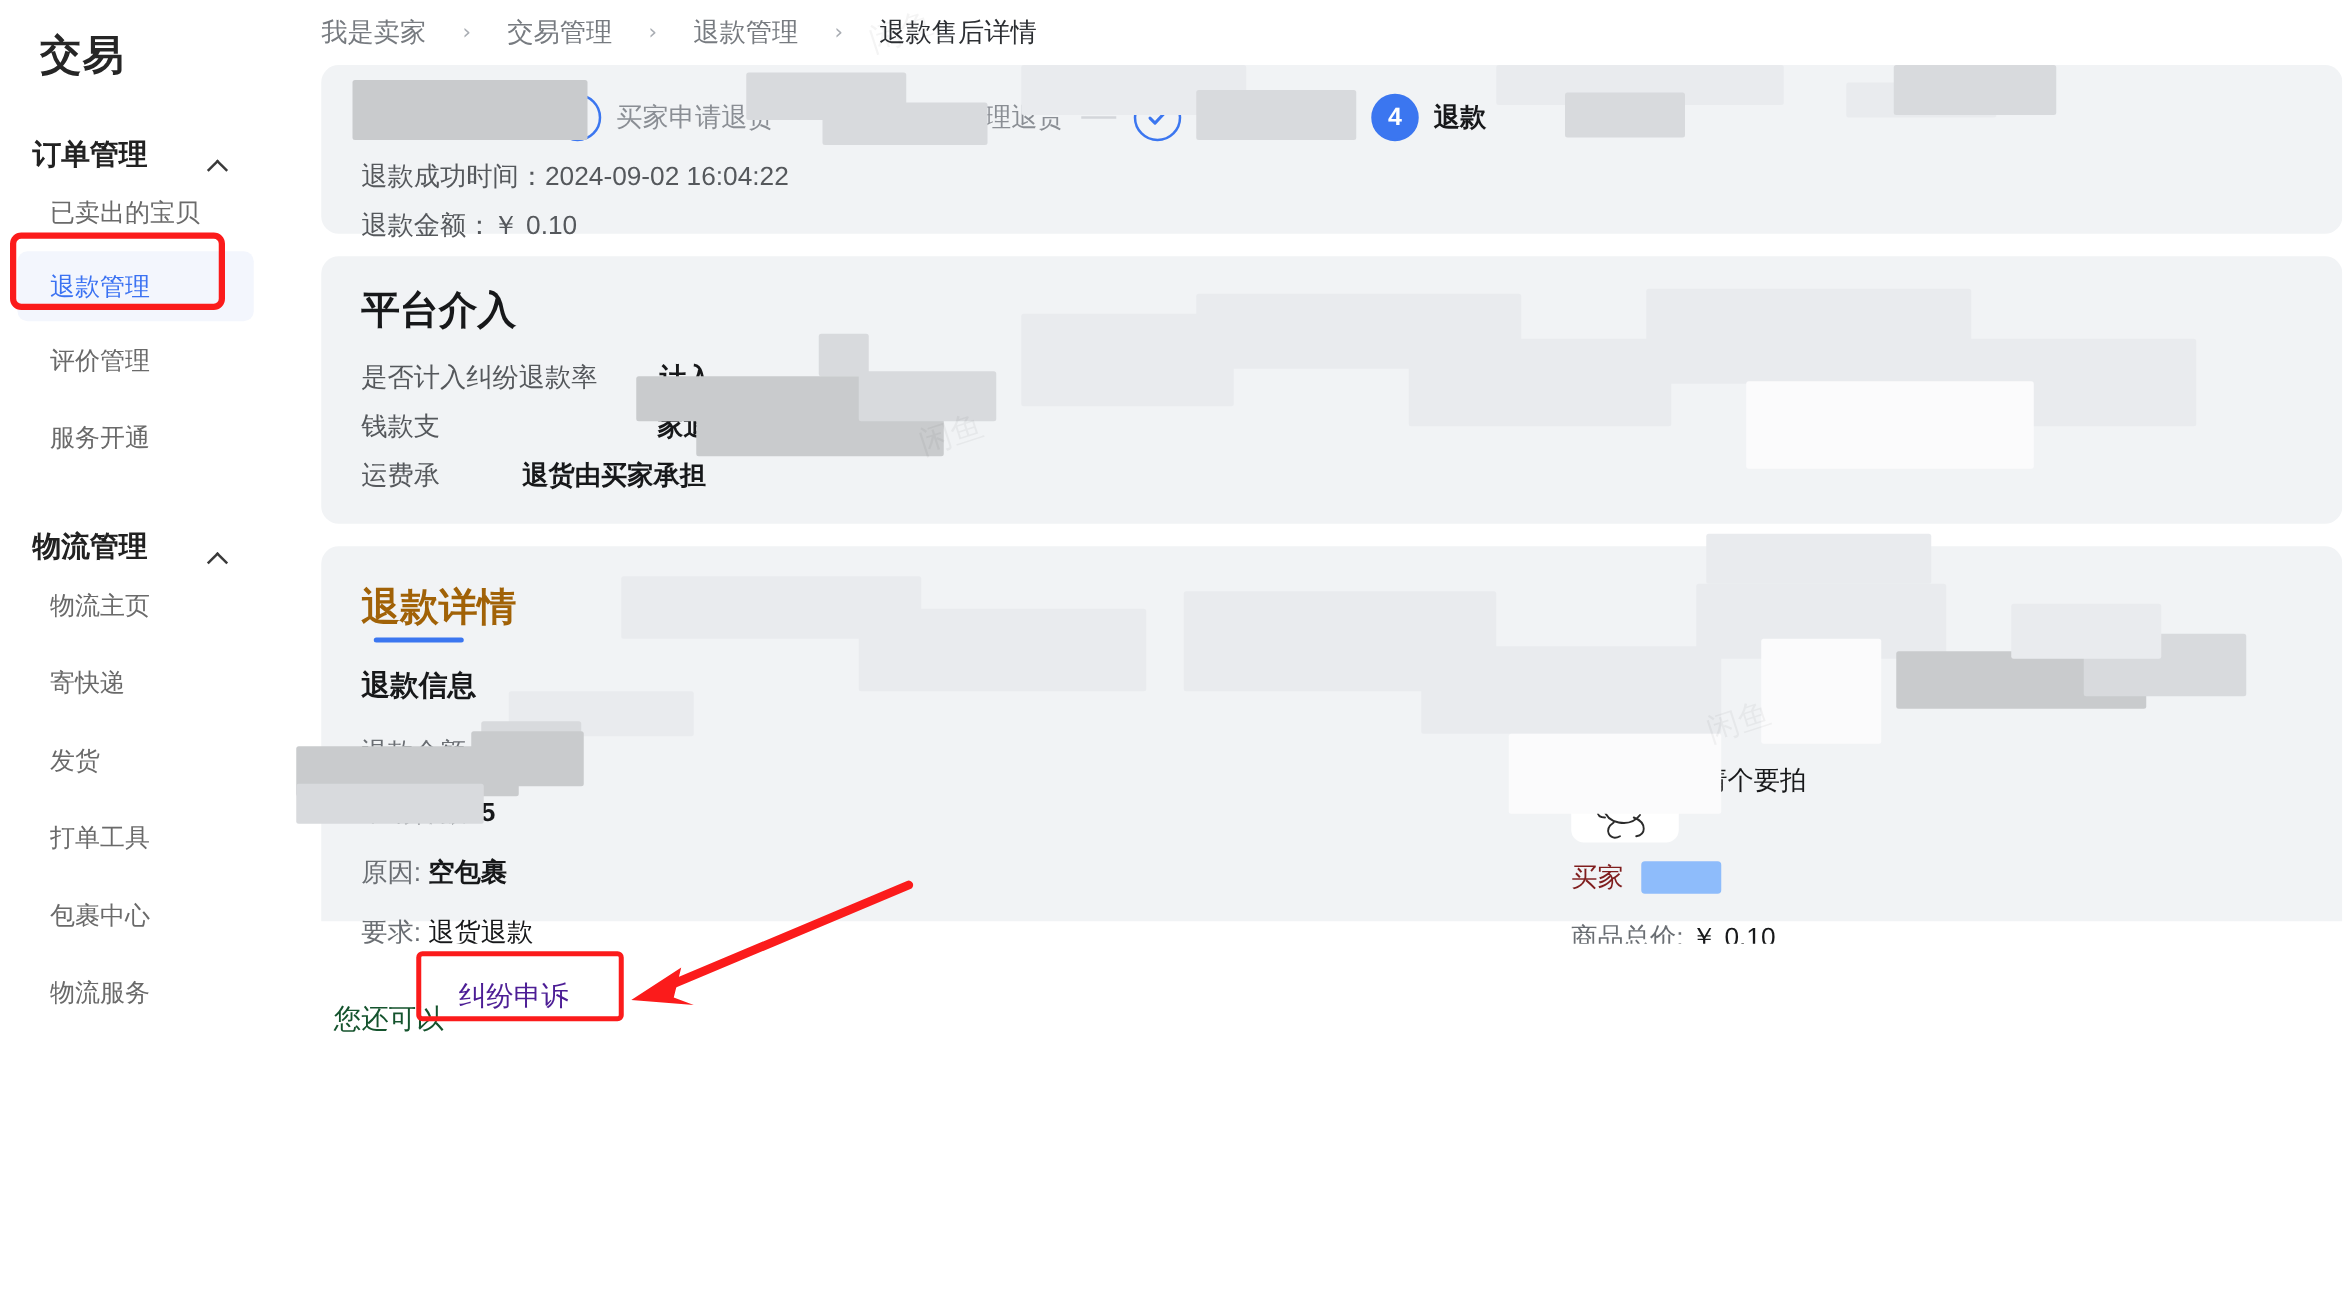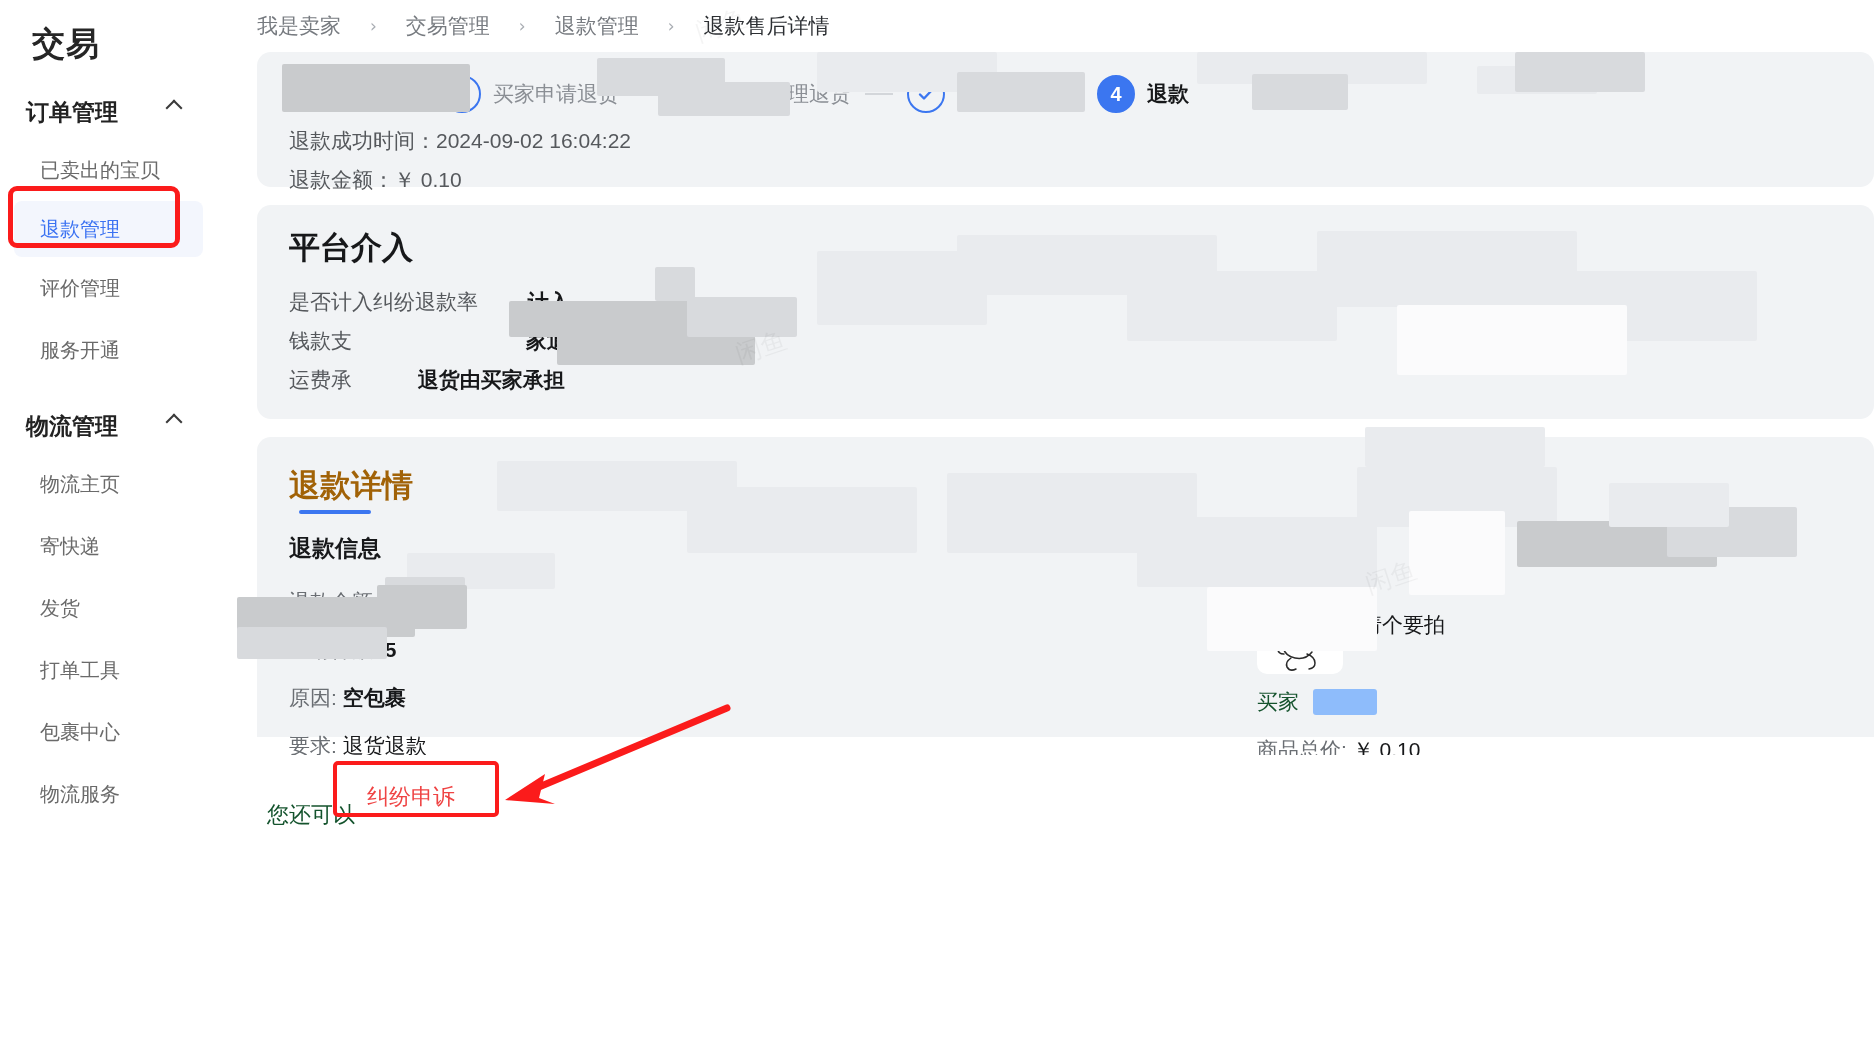--- a/index.html
+++ b/index.html
@@ -24,21 +24,21 @@
   }
   .sidebar-title {
     font-size: 33px;
     font-weight: 700;
     color: #262626;
     padding: 12px 0 0 32px;
     letter-spacing: 1px;
   }
   .nav-group {
     display: flex;
-    align-items: flex-start;
+    align-items: flex-end;
     justify-content: space-between;
     padding: 0 28px 0 26px;
     height: 42px;
     margin-top: 30px;
     cursor: pointer;
   }
   .nav-group-label {
     font-size: 23px;
     font-weight: 700;
     color: #222;
@@ -179,35 +179,35 @@
   
   .trade-row { display: flex; align-items: flex-start; margin-bottom: 14px; }
   .thumb {
     width: 86px; height: 86px; border-radius: 10px; background: #fff;
     flex: 0 0 86px; margin-right: 18px; position: relative; overflow: hidden;
   }
   .trade-text {
     font-size: 21px; color: #17181a; line-height: 1.4; padding-top: 22px;
     white-space: nowrap;
   }
-  .buyer-row { display: flex; align-items: center; font-size: 21px; color: #14532d; margin-bottom: 20px; }
+  .buyer-row { display: flex; align-items: center; font-size: 21px; color: #7f1d1d; margin-bottom: 20px; }
   .buyer-chip { width: 64px; height: 26px; background: #8ebcfb; border-radius: 3px; margin-left: 14px; }
 
   
   .action-bar {
     background: #ffffff;
     margin-left: 42px;
     height: 84px;
     display: flex;
     align-items: center;
     padding-left: 10px;
     position: relative;
   }
   .action-text { font-size: 22px; color: #14532d; margin-top: 36px; }
-  .action-link { font-size: 22px; color: #ef4444; margin-left: 12px; cursor: pointer; }
+  .action-link { font-size: 22px; color: #4c1d95; margin-left: 12px; cursor: pointer; }
   .action-box {
     position: absolute;
     left: 76px; top: 6px;
     width: 166px; height: 56px;
     border: 4px solid #fb1b1b;
     border-radius: 5px;
     pointer-events: none;
   }
   .arrow-svg { position: absolute; left: 230px; top: -55px; pointer-events: none; }
 

